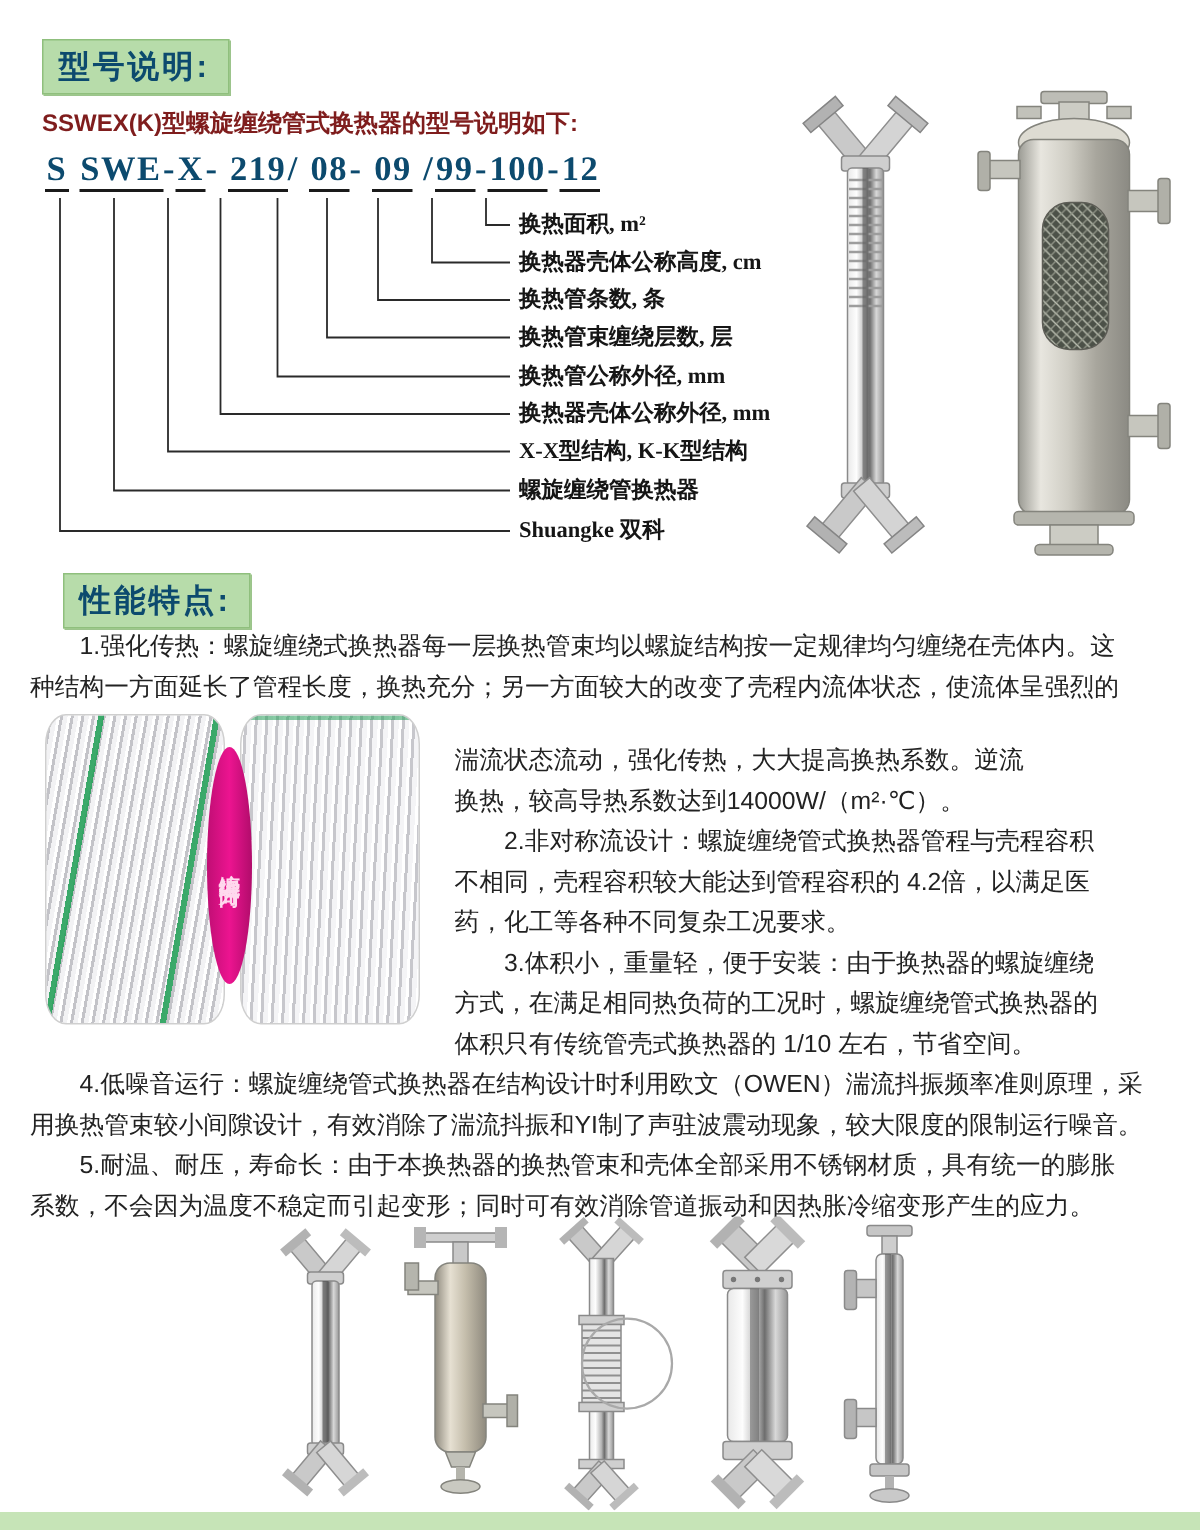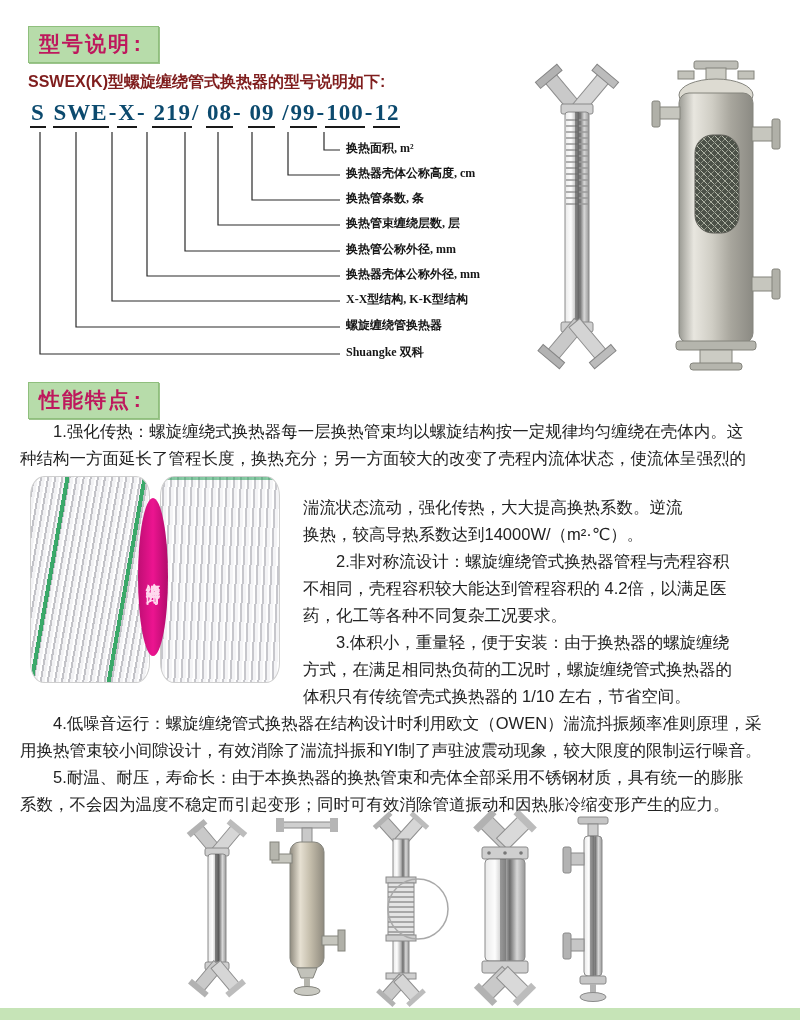--- a/index.html
+++ b/index.html
@@ -1,35 +1,35 @@
 <!DOCTYPE html>
 <html><head>
 <meta charset="utf-8">
 <style>
   html,body{margin:0;padding:0;background:#e9e9e9;}
   .page{position:relative;width:800px;height:1020px;background:#ffffff;margin:0 auto;
         font-family:"Liberation Sans","DejaVu Sans",sans-serif;color:#222;overflow:hidden;}
 
   
   .hdr{position:absolute;display:inline-block;background:#b7dcaa;border:1px solid #8fbf7d;
-       padding:3px 12px 4px 10px;font-size:21px;font-weight:bold;color:#be185d;
-       letter-spacing:2px;box-shadow:1px 1px 0 #9cc48c;font-family:Liberation Mono, monospace;}
+       padding:3px 12px 4px 10px;font-size:21px;font-weight:bold;color:#0c4a6e;
+       letter-spacing:2px;box-shadow:1px 1px 0 #9cc48c;}
 
   .intro{position:absolute;left:28px;top:72px;font-size:16px;font-weight:600;color:#7f1d1d;}
 
   
   .diagram{position:absolute;left:28px;top:100px;width:562px;height:280px;}
   .code{position:absolute;left:2px;top:0;font-family:"Liberation Serif","DejaVu Serif",serif;
         font-size:23px;font-weight:bold;color:#0c4a6e;letter-spacing:1px;white-space:pre;}
   .code .seg{border-bottom:2px solid #1a1a1a;padding:0 1px 1px 1px;}
   .code .sep{white-space:pre;}
   .connectors{position:absolute;left:0;top:0;width:562px;height:280px;}
   .lbl{position:absolute;left:318px;white-space:nowrap;
        font-family:"Liberation Serif","DejaVu Serif",serif;
-       font-size:12px;font-weight:bold;color:#151515;}
+       font-size:15px;font-weight:bold;color:#151515;}
 
   
   .photo{position:absolute;}
 
   
   .features{position:absolute;left:20px;top:418px;width:768px;font-size:16.5px;
             line-height:27px;color:#222;}
   .para{white-space:pre-line;}
   .feat-row{display:flex;align-items:flex-start;}
   .rcol{margin-left:18px;width:485px;margin-top:22px;}
@@ -179,21 +179,21 @@
     <rect x="124" y="214" width="8" height="30" rx="2" fill="#b0b0a8" stroke="#84847d"></rect>
 
     <rect x="10" y="52" width="22" height="12" fill="#c6c6be" stroke="#84847d"></rect>
     <rect x="4" y="46" width="8" height="26" rx="2" fill="#b0b0a8" stroke="#84847d"></rect>
 
     <rect x="28" y="286" width="80" height="9" rx="3" fill="#b5b5ad" stroke="#84847d"></rect>
     <rect x="52" y="295" width="32" height="14" fill="#ccccc4" stroke="#84847d"></rect>
     <rect x="42" y="308" width="52" height="7" rx="3" fill="#b5b5ad" stroke="#84847d"></rect>
   </svg>
 
-  <div class="hdr" style="left:28px;top:382px;">
+  <div class="hdr" style="left:42px;top:382px;">
     <span>性能特点:</span>
   </div>
 
   <div class="features">
     <div class="para">　　1.强化传热：螺旋缠绕式换热器每一层换热管束均以螺旋结构按一定规律均匀缠绕在壳体内。这
 种结构一方面延长了管程长度，换热充分；另一方面较大的改变了壳程内流体状态，使流体呈强烈的</div>
     <div class="feat-row">
       <div class="coil">
         <div class="bundle left"></div>
         <div class="bundle right"></div>

